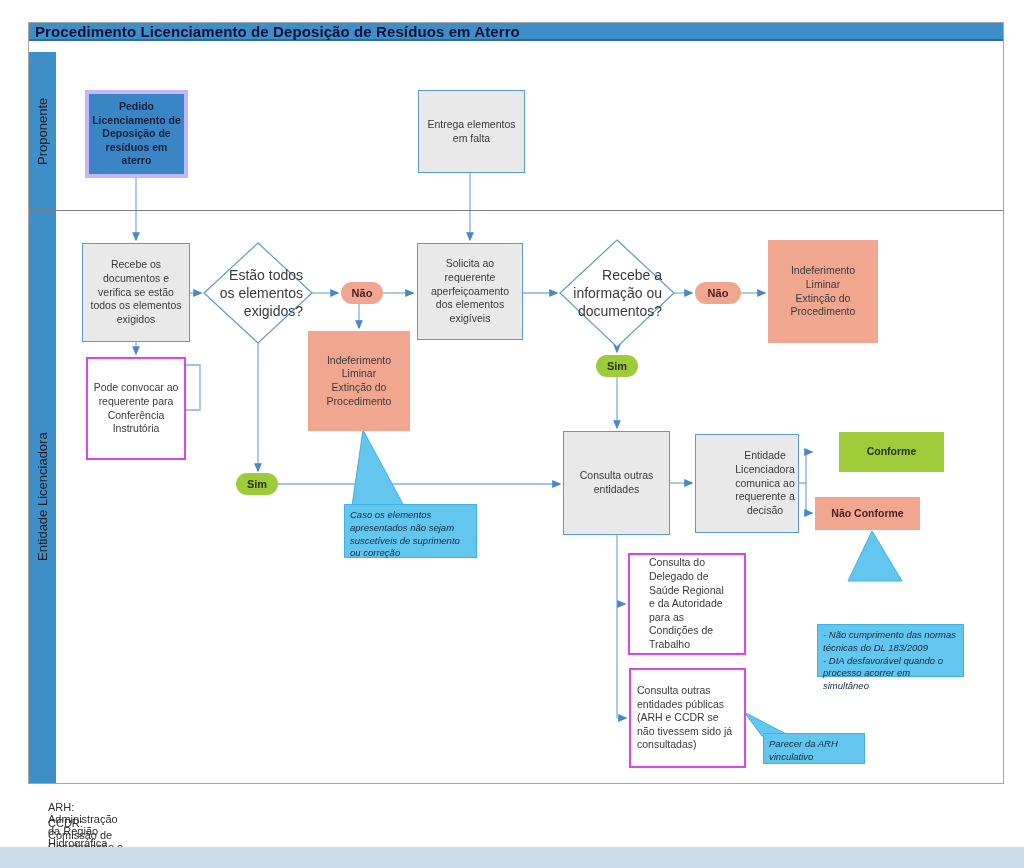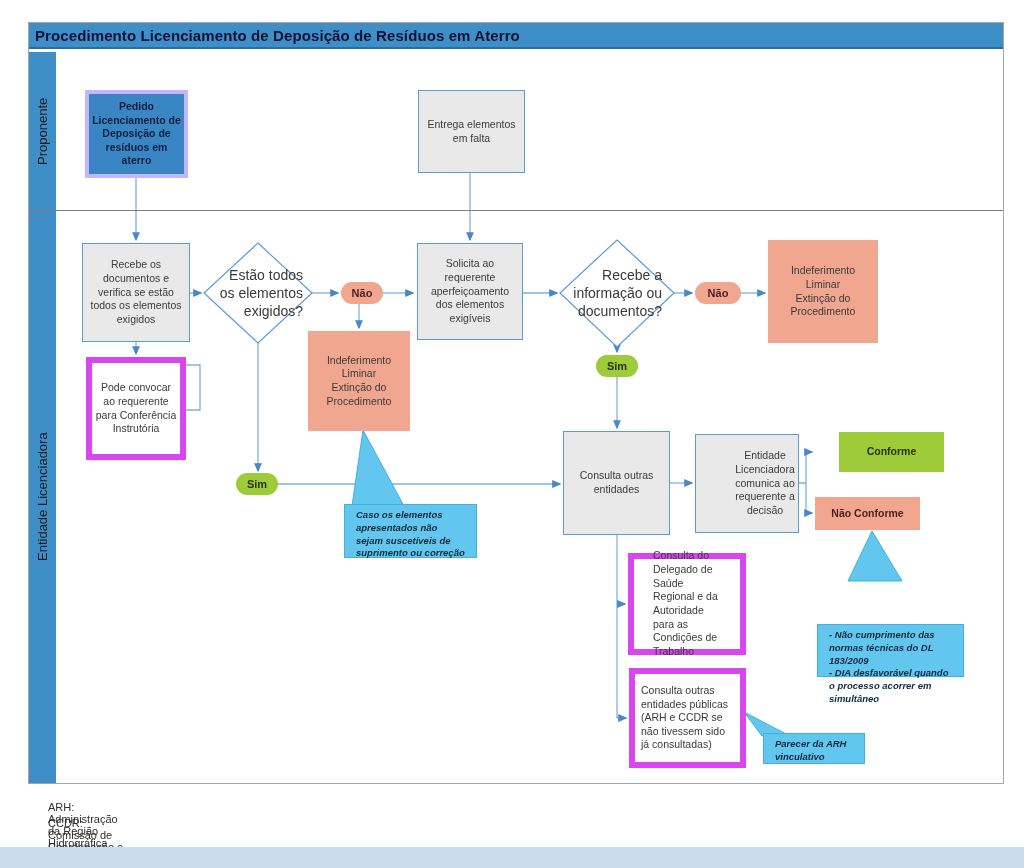--- a/index.html
+++ b/index.html
@@ -5,59 +5,59 @@
   html,body{margin:0;padding:0;}
   body{
     width:1024px;height:868px;position:relative;background:#ffffff;
     font-family:"Liberation Sans", sans-serif;color:#333;overflow:hidden;
   }
   .frame{
     position:absolute;left:28px;top:22px;width:976px;height:762px;
     border:1px solid #a6a6a6;background:#fff;box-sizing:border-box;
   }
   .titlebar{
-    position:absolute;left:29px;top:23px;width:974px;height:26px;
+    position:absolute;left:29px;top:23px;width:974px;height:18px;
     background:#3e8ec8;border-bottom:2px solid #2b6ca8;box-sizing:border-box;
     display:flex;align-items:center;padding-left:6px;
     font-size:15px;font-weight:bold;color:#121236;letter-spacing:.1px;
   }
   .lane-band{position:absolute;left:29px;width:27px;background:#3e8ec8;}
   .band-top{top:52px;height:158px;}
   .band-bottom{top:211px;height:572px;}
   .lane-label{
     position:absolute;display:flex;align-items:center;justify-content:center;
     writing-mode:vertical-rl;transform:rotate(180deg);
     font-size:13px;color:#1d1d1d;
   }
   .lane-divider{position:absolute;left:29px;top:210px;width:974px;height:1px;background:#7f7f7f;}
 
   .node{
     position:absolute;box-sizing:border-box;display:flex;align-items:center;justify-content:center;
     text-align:center;font-size:10.5px;line-height:1.3;padding:3px;color:#3a3a3a;
   }
   .box-gray{background:#e9e9e9;border:1px solid #5b9bd5;}
   .box-blue{background:#3a85c4;border:4px solid #c4b5fd;font-weight:bold;color:#11203f;}
-  .box-white{background:#ffffff;border:6px solid #d946ef;}
+  .box-white{background:#ffffff;border:2px solid #d946ef;}
   .box-salmon{background:#f1a78f;border:none;}
   .box-green{background:#9dcb3a;border:none;font-weight:bold;color:#2c330d;}
   .box-salmon-bold{background:#f1a78f;border:none;font-weight:bold;color:#4a1d24;}
   .pill{
     position:absolute;box-sizing:border-box;display:flex;align-items:center;justify-content:center;
     border-radius:11px;font-size:11px;font-weight:bold;
   }
   .pill-salmon{background:#f1a78f;color:#4a1d24;}
   .pill-green{background:#9dcb3a;color:#2c330d;}
   .diamond-label{
     position:absolute;display:flex;align-items:center;justify-content:center;
     text-align:right;font-size:14px;line-height:1.3;color:#3a3a3a;
   }
   .callout{
     position:absolute;box-sizing:border-box;background:#62c6ee;border:1px solid #3fb2e3;
-    font-size:9.5px;font-style:italic;font-weight:700;color:#11293f;
-    line-height:1.35;padding:4px 11px;text-align:left;display:block;
+    font-size:9.5px;font-style:italic;font-weight:400;color:#11293f;
+    line-height:1.35;padding:4px 5px;text-align:left;display:block;
   }
   .pre{white-space:pre-line;}
   .legend{position:absolute;left:48px;font-size:11px;color:#2f2f2f;}
   .bottom-strip{position:absolute;left:0;top:847px;width:1024px;height:21px;background:#cbdcec;}
   svg.connectors{position:absolute;left:0;top:0;width:1024px;height:868px;z-index:1;}
   .layer{position:absolute;left:0;top:0;z-index:2;width:0;height:0;}
 </style>
 </head>
 <body>
 

